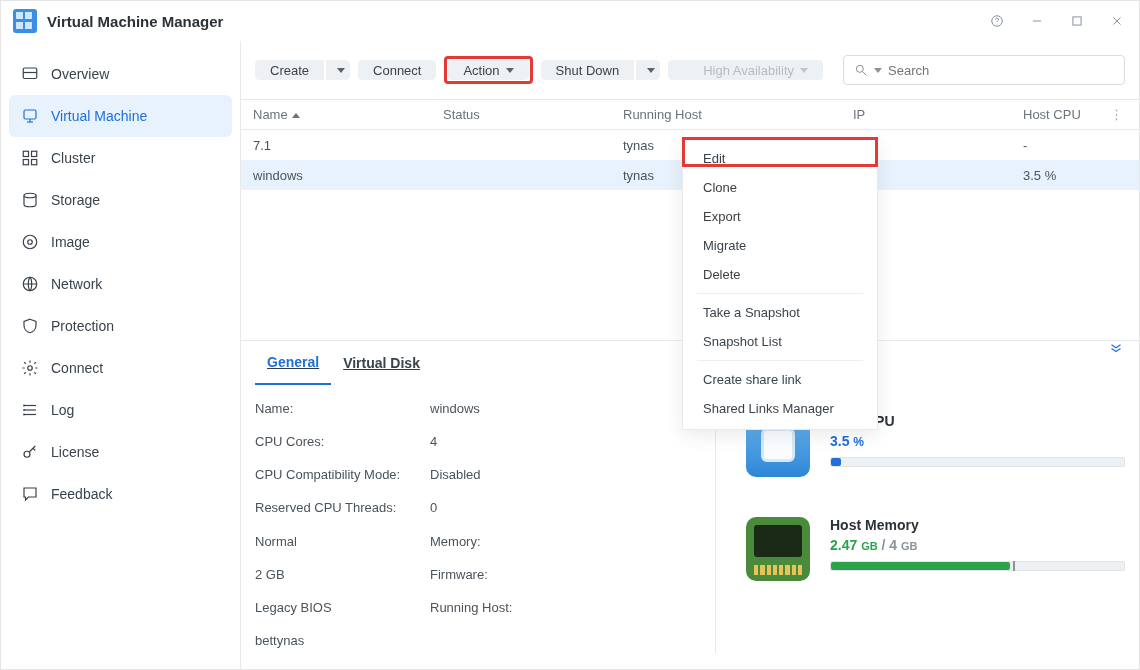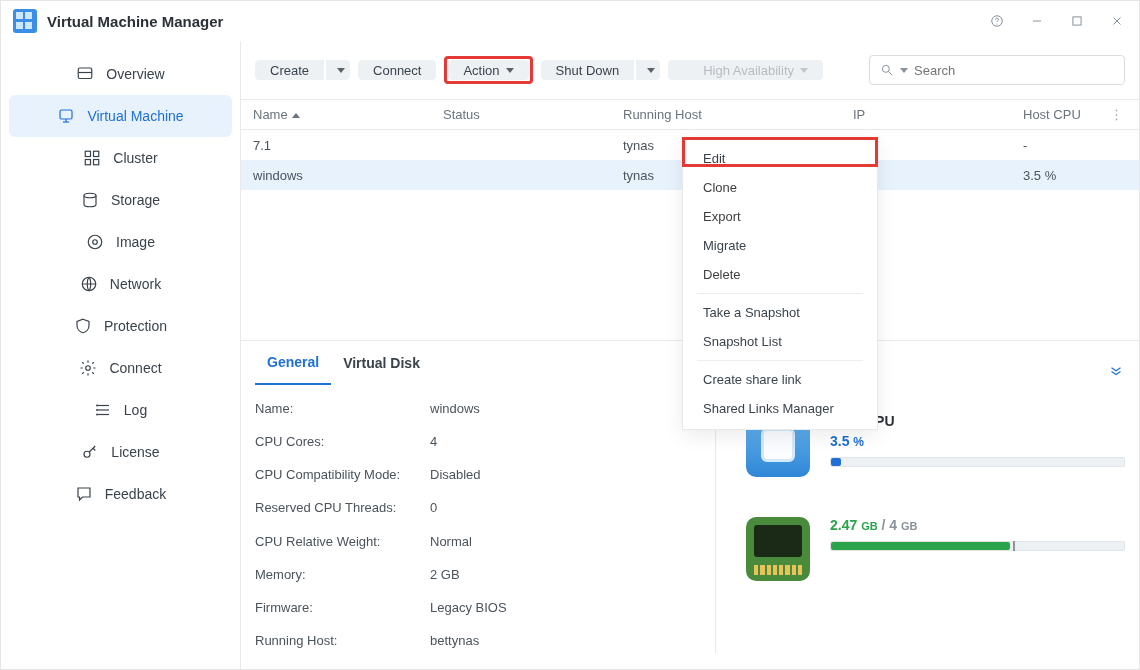--- a/index.html
+++ b/index.html
@@ -9,58 +9,58 @@
 .titlebar { display: flex; align-items: center; height: 40px; padding: 0 12px; gap: 10px; }
 .titlebar .app-icon { width: 24px; height: 24px; background: #3b8ee5; border-radius: 3px; display:flex; flex-wrap:wrap; padding:3px; gap:2px; }
 .titlebar .app-icon i { width:7px; height:7px; background:#cfe6ff; }
 .titlebar .title { font-size: 15px; font-weight: 600; color:#2b3137; flex:1; }
 .titlebar .ctrl { width: 20px; height: 20px; display:flex; align-items:center; justify-content:center; color:#7e8a96; cursor:default; margin-left: 10px; }
 .titlebar .ctrl svg { width:14px; height:14px; }
 
 .body { display: flex; flex: 1; min-height: 0; }
 
 .sidebar { width: 240px; border-right: 1px solid #e7e9eb; padding: 12px 8px; }
-.sidebar-item { display: flex; align-items: center; gap: 12px; height: 42px; padding: 0 12px; border-radius: 6px; color:#3a434c; cursor: pointer; justify-content: center; }
+.sidebar-item { display: flex; align-items: center; gap: 12px; height: 42px; padding: 0 12px; border-radius: 6px; color:#3a434c; cursor: pointer; }
 .sidebar-item.active { background: #e8f2fc; color:#1e6fd9; }
 .sidebar-item .ic { width:18px; height:18px; display:flex; align-items:center; justify-content:center; color:inherit; }
 .sidebar-item span.lbl { font-size: 14px; }
 
 .main { flex:1; display:flex; flex-direction:column; min-width:0; }
 
 .toolbar { display:flex; align-items:center; gap:8px; padding: 14px 14px 14px 14px; }
 .btn { background:#eef1f4; border:1px solid #eef1f4; border-radius:4px; height:20px; padding:0 14px; display:flex; align-items:center; font-size:13px; color:#3a434c; cursor:pointer; }
 .btn.disabled { color:#b6bcc2;padding-left:34px; }
 .btn-split { display:flex; }
 .btn-split .main-b { border-radius:4px 0 0 4px; }
 .btn-split .caret { width:24px; border-radius:0 4px 4px 0; margin-left:2px; padding:0; justify-content:center; }
 .caret-down { width:0; height:0; border-left:4px solid transparent; border-right:4px solid transparent; border-top:5px solid #5a636c; }
 .btn .caret-down { margin-left:6px; }
 .btn.disabled .caret-down { border-top-color:#c0c6cb; }
 .highlight { border:3px solid #e53935; border-radius:4px; }
 .toolbar .spacer { flex:1; }
-.search { display:flex; align-items:center; border:1px solid #d9dde1; border-radius:4px; height:30px; padding:0 10px; width:256px; gap:6px; color:#7e8a96; }
+.search { display:flex; align-items:center; border:1px solid #d9dde1; border-radius:4px; height:30px; padding:0 10px; width:282px; gap:6px; color:#7e8a96; }
 .search input { border:none; outline:none; flex:1; font-size:13px; }
 .search .mag { width:14px; height:14px; }
 
 .table { border-top:1px solid #e7e9eb; }
 .thead, .trow { display:grid; grid-template-columns: 190px 180px 230px 170px 80px 20px; align-items:center; height:30px; padding:0 12px; font-size:13px; }
 .thead { color:#6b747d; border-bottom:1px solid #e7e9eb; position:relative; }
 .thead .sort::after { content:""; display:inline-block; margin-left:4px; width:0;height:0;border-left:4px solid transparent;border-right:4px solid transparent;border-bottom:5px solid #6b747d; vertical-align:middle; }
 .trow.sel { background:#e8f2fc; }
 .trow { color:#4b535b; }
 .kebab { color:#9aa2aa; cursor:pointer; text-align:right; }
 
 .action-menu { position:absolute; left:441px; top:96px; width:196px; background:#fff; border:1px solid #e7e9eb; box-shadow:0 6px 18px rgba(0,0,0,0.08); padding:6px 0; z-index:50; }
 .action-menu .mi { padding:7px 20px; font-size:13px; color:#3a434c; cursor:pointer; }
 .action-menu .mi.dis { color:#404040; }
 .action-menu .sep { height:1px; background:#eceeef; margin:4px 14px; }
 .edit-highlight { position:absolute; left:441px; top:96px; width:196px; height:30px; border:3px solid #e53935; z-index:60; pointer-events:none; }
 
 .detail { border-top:1px solid #e7e9eb; flex:1; display:flex; flex-direction:column; min-height:0; }
-.tabs { display:flex; align-items:flex-end; padding:0 14px; height:44px; position:relative; }
+.tabs { display:flex; align-items:flex-start; padding:0 14px; height:44px; position:relative;text-decoration:underline; }
 .tab { padding:0 12px; height:44px; display:flex; align-items:center; font-size:14px; font-weight:600; color:#3a434c; cursor:pointer; }
 .tab.active { color:#1e6fd9; border-bottom:2px solid #1e6fd9; }
 .tabs .collapse { margin-left:auto; color:#1e6fd9; cursor:pointer; }
 .tabs .collapse svg{ width:18px;height:18px;}
 
 .detail-body { display:flex; padding:16px 14px; gap:40px; flex:1; overflow:hidden; }
 .kv { flex:0 0 420px; display:grid; grid-template-columns: 175px 1fr; row-gap:13px; font-size:13px; color:#4b535b; }
 .kv .k { color:#4b535b; }
 .resources { flex:1; border-left:1px solid #e7e9eb; padding-left:30px; display:flex; flex-direction:column; gap:40px; padding-top:12px; }
 .res { display:flex; gap:20px; align-items:flex-start; }
@@ -328,21 +328,20 @@
         <div class="detail-body">
           <div class="kv">
             <div class="k">Name:</div>
               <div>windows</div>
             <div class="k">CPU Cores:</div>
               <div>4</div>
             <div class="k">CPU Compatibility Mode:</div>
               <div>Disabled</div>
             <div class="k">Reserved CPU Threads:</div>
               <div>0</div>
-            <div class="k">CPU Relative Weight:</div>
               <div>Normal</div>
             <div class="k">Memory:</div>
               <div>2 GB</div>
             <div class="k">Firmware:</div>
               <div>Legacy BIOS</div>
             <div class="k">Running Host:</div>
               <div>bettynas</div>
           </div>
           <div class="resources">
             <div class="res cpu">
@@ -365,20 +364,21 @@
                     <i></i>
                     <i></i>
                     <i></i>
                     <i></i>
                     <i></i>
                     <i></i>
                     <i></i>
                   </div>
                 </div>
               <div class="info">
+                <h4>Host Memory</h4>
                 <div class="val"><span>2.47</span> <span style="font-size:11px;">GB</span> <span class="tot">/ <span>4</span> <span style="font-size:11px;">GB</span></span></div>
                 <div class="bar">
                     <div class="fill"></div>
                     <div class="sepbar"></div>
                   </div>
               </div>
             </div>
           </div>
         </div>
       </div>

